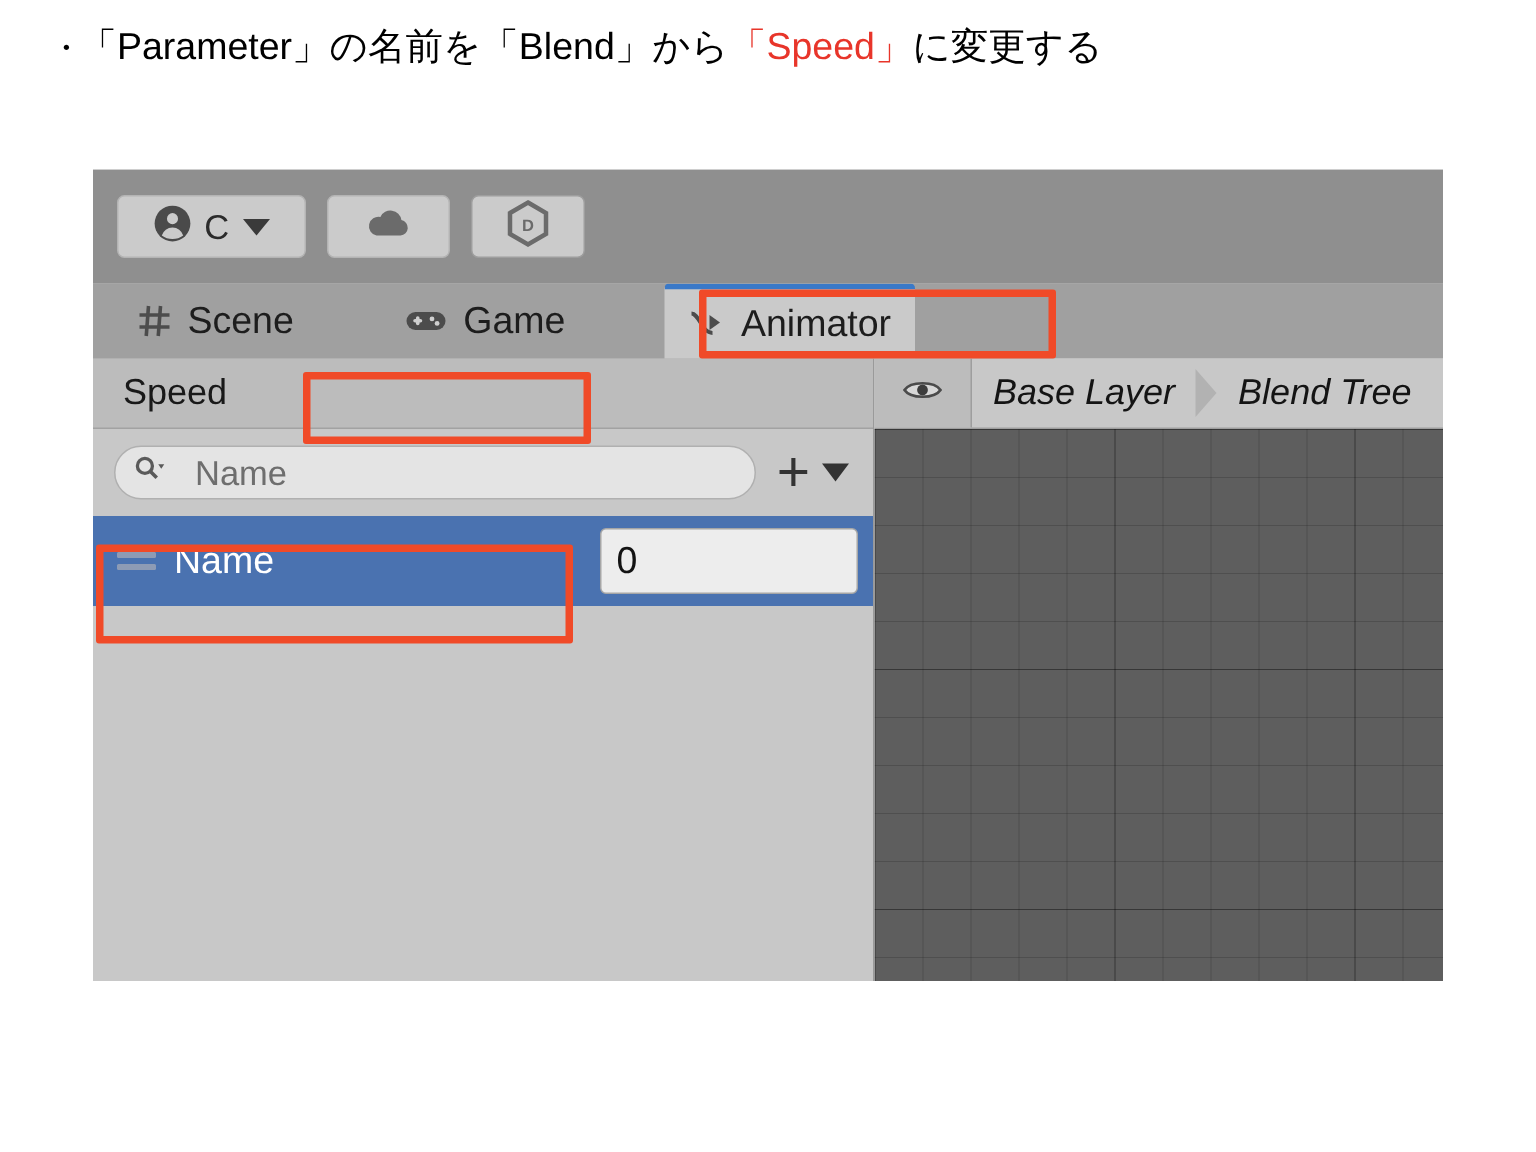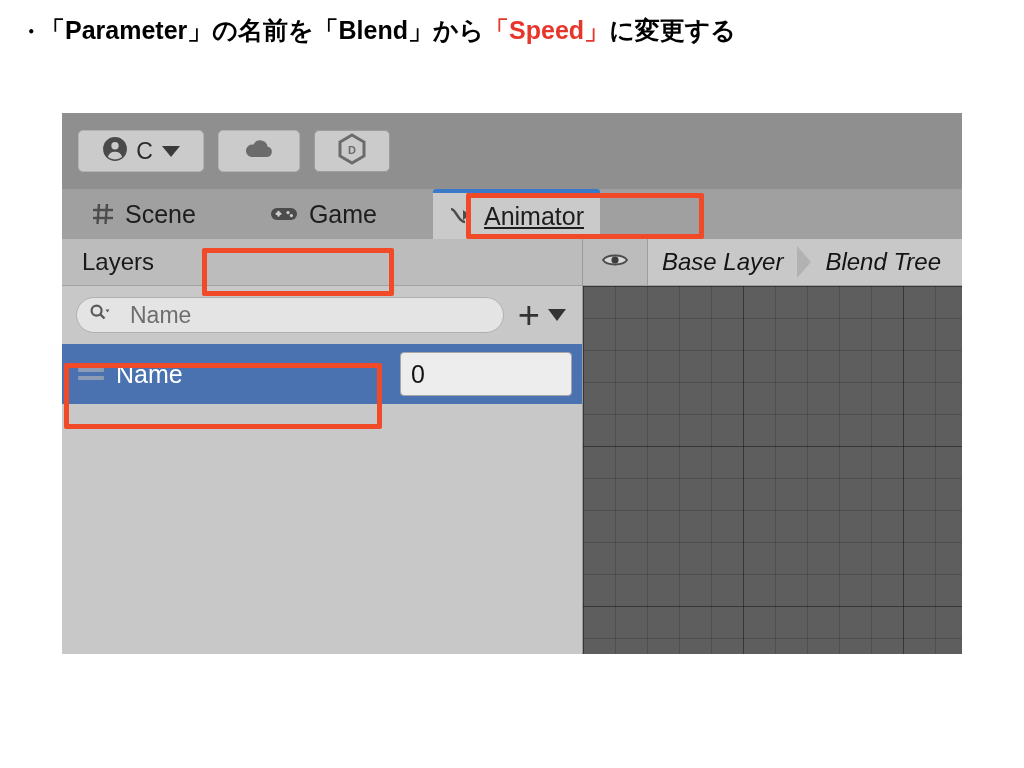--- a/index.html
+++ b/index.html
@@ -11,25 +11,25 @@
     width: 1024px;
     height: 768px;
     font-family: "Liberation Sans", "DejaVu Sans", sans-serif;
     overflow: hidden;
     position: relative;
   }
 
   
   .slide-heading {
     position: absolute;
-    left: 20px;
+    left: 33px;
     top: 14px;
     width: 990px;
     font-size: 25px;
-    font-weight: bold;
+    font-weight: normal;
     color: #000000;
     letter-spacing: 0px;
     white-space: nowrap;
   }
   .bullet-dot {
     display: inline-block;
     width: 20px;
     color: #000;
     font-size: 22px;
     vertical-align: middle;
@@ -99,27 +99,26 @@
     height: 50px;
     padding: 12px 16px;
     font-size: 25px;
     color: #1d1d1d;
     box-sizing: border-box;
   }
   .tab .tab-icon { margin-right: 11px; display:flex; align-items:center; }
   .tab-scene { margin-left: 14px; }
   .tab-game  { margin-left: 42px; }
   .tab-animator {
-    margin-left: 40px;
+    margin-left: 50px;
     background: #cacaca;
     border-top: 4px solid #3a79c8;
     border-top-left-radius: 3px;
     border-top-right-radius: 3px;
     position: relative;
-    text-decoration: underline;
   }
 
   
   .unity-body {
     height: 415px;
     display: flex;
     background: #c8c8c8;
   }
   .left-pane {
     width: 520px;
@@ -378,21 +377,21 @@
       </span>
       <span>Animator</span>
     </div>
   </div>
 
   <div class="unity-body">
 
     <div class="left-pane">
 
       <div class="subtab-row">
-        <div class="subtab">Layers</div>
+        <div class="subtab">Speed</div>
       </div>
 
       <div class="search-row">
         <div class="search-field">
           <span>
             <svg width="22" height="20" viewBox="0 0 22 20">
               <circle cx="7.6" cy="7.6" r="5" fill="none" stroke="#5a5a5a" stroke-width="2.2"></circle>
               <line x1="11.3" y1="11.3" x2="15.5" y2="15.5" stroke="#5a5a5a" stroke-width="2.4"></line>
               <path d="M16.5 6.5l4 0-2 3z" fill="#5a5a5a"></path>
             </svg>

